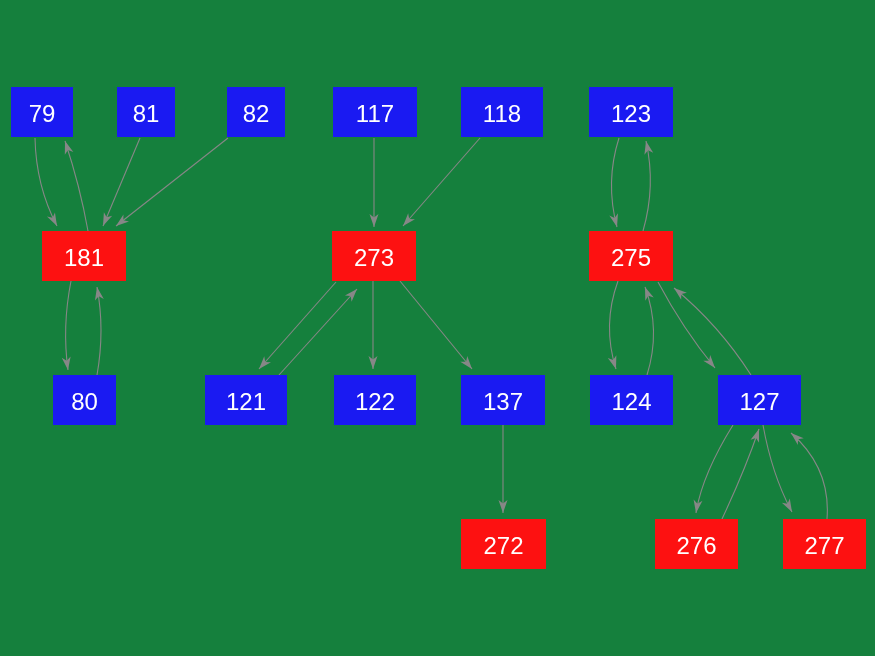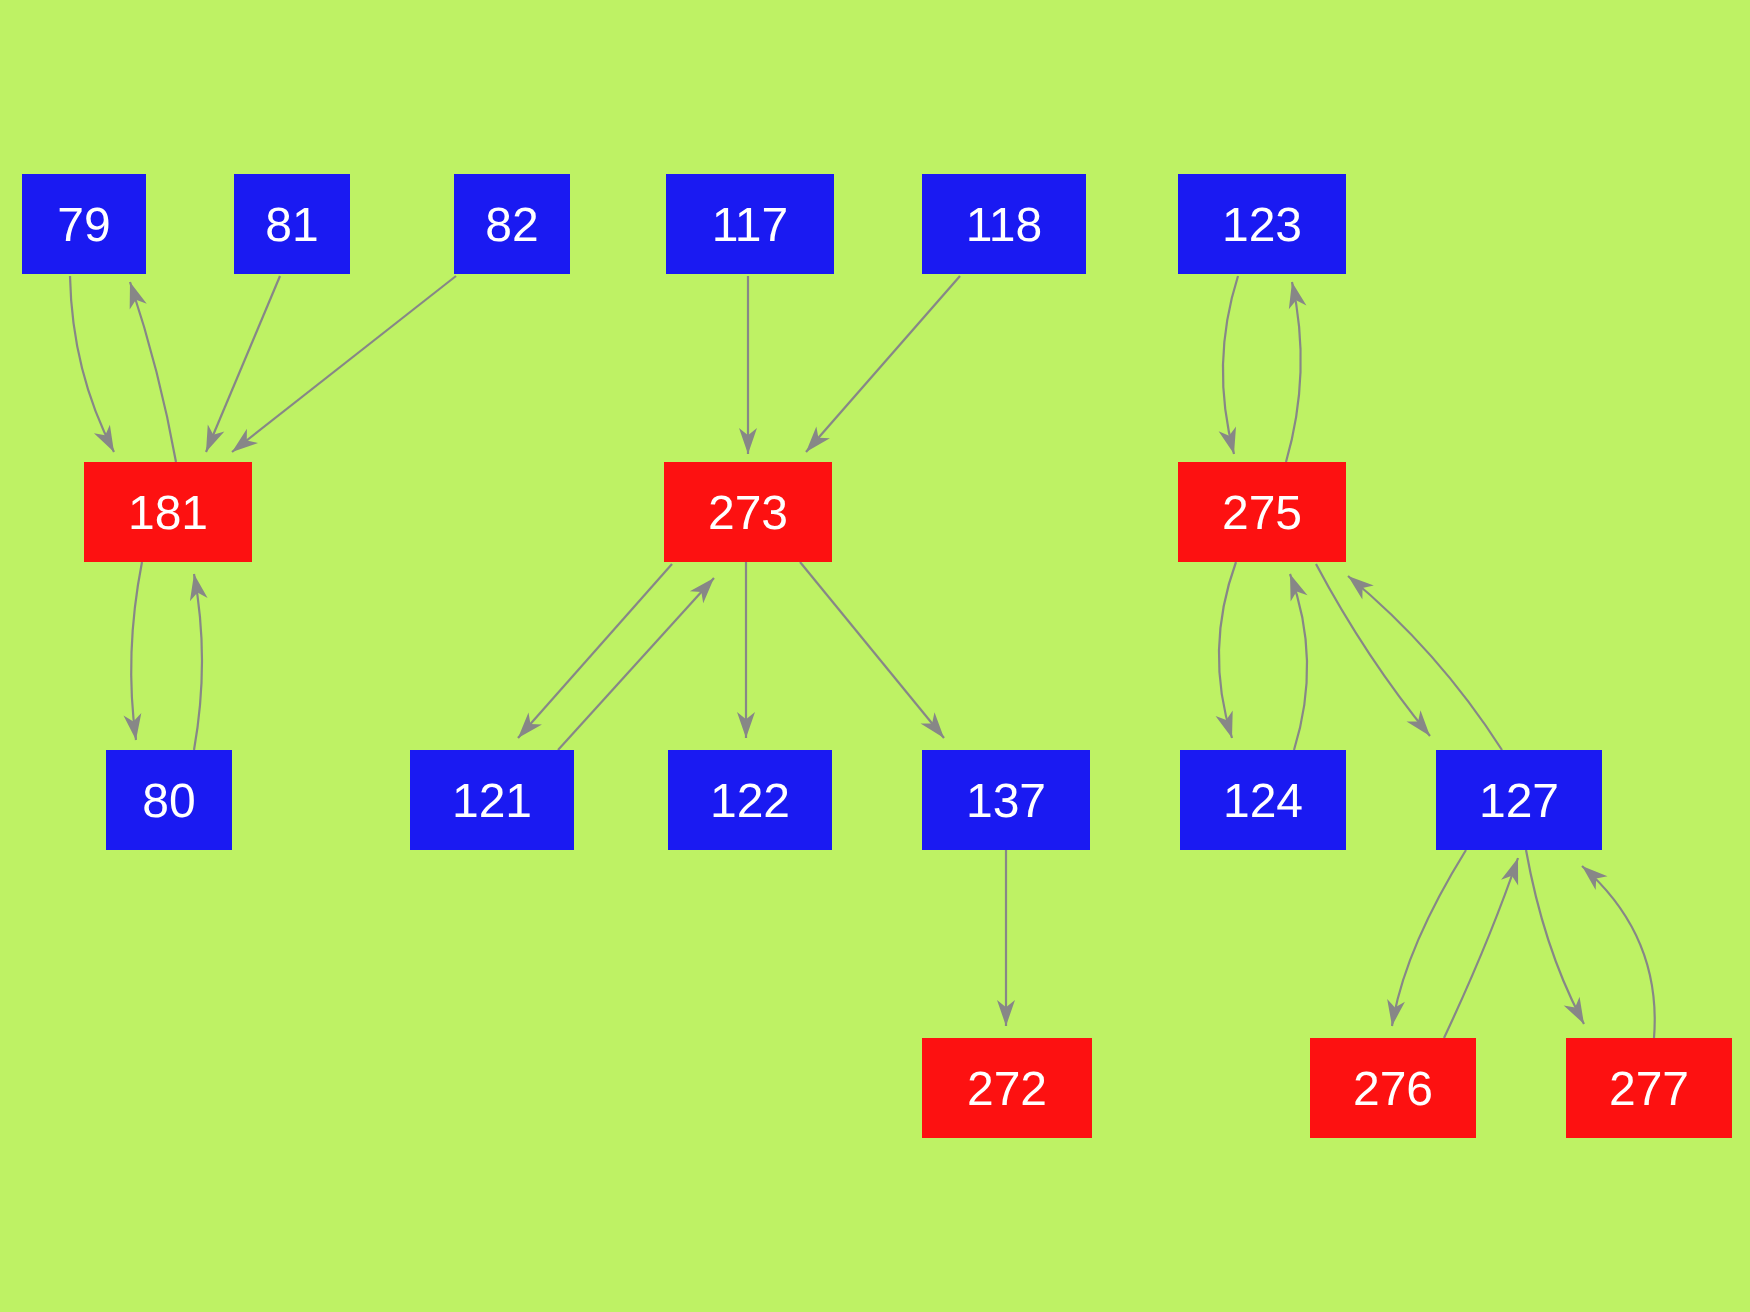--- a/index.html
+++ b/index.html
@@ -5,21 +5,21 @@
   html, body {
     margin: 0;
     padding: 0;
     background: #ffffff;
     font-family: "Liberation Sans", sans-serif;
   }
   #stage {
     position: relative;
     width: 875px;
     height: 656px;
-    background: #bef264;
+    background: #15803d;
     overflow: hidden;
   }
   #graph-svg {
     display: block;
     width: 875px;
     height: 656px;
   }
   .edge-path {
     fill: none;
     stroke-width: 1.1px;

